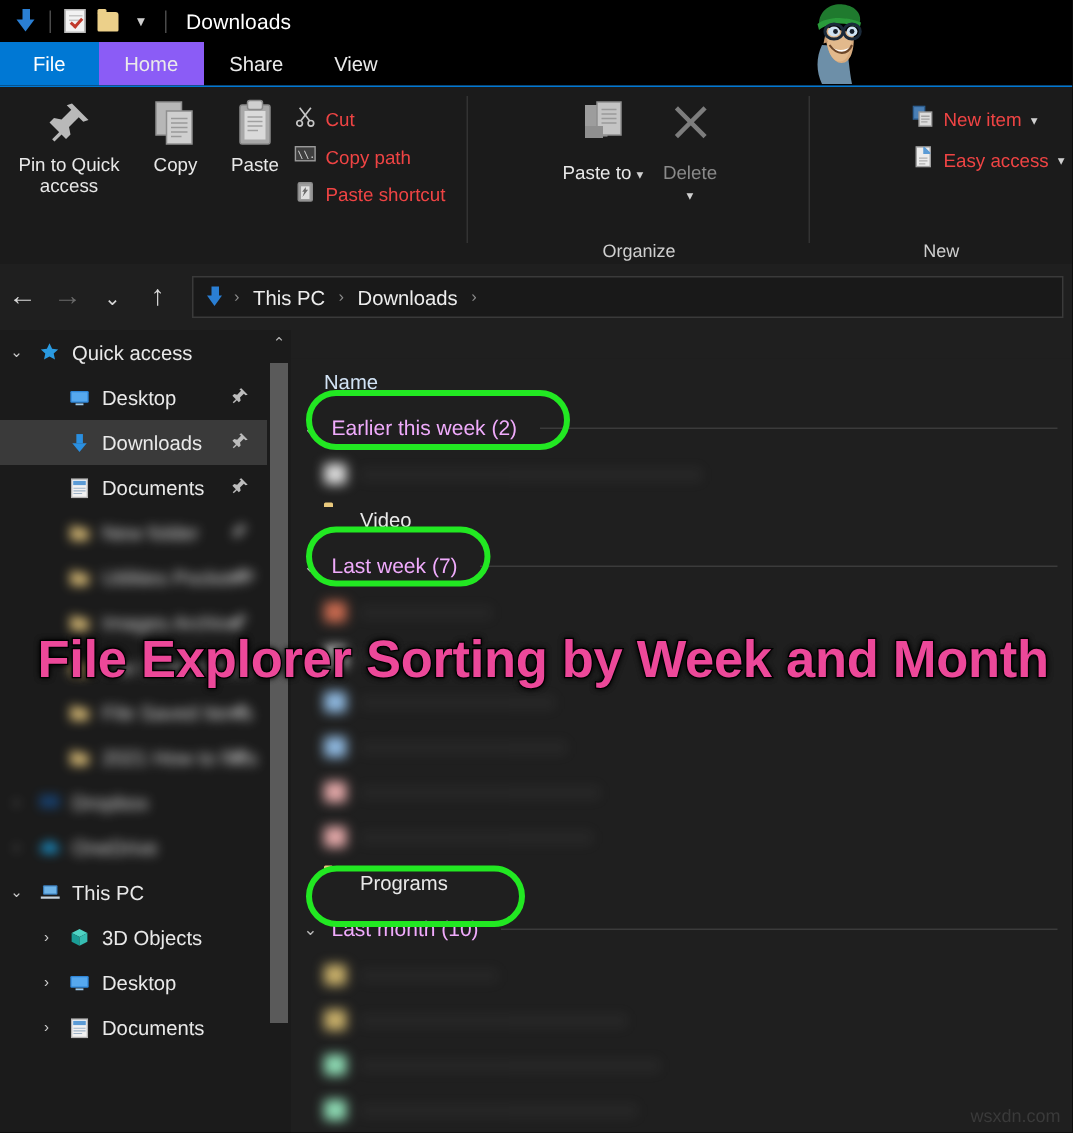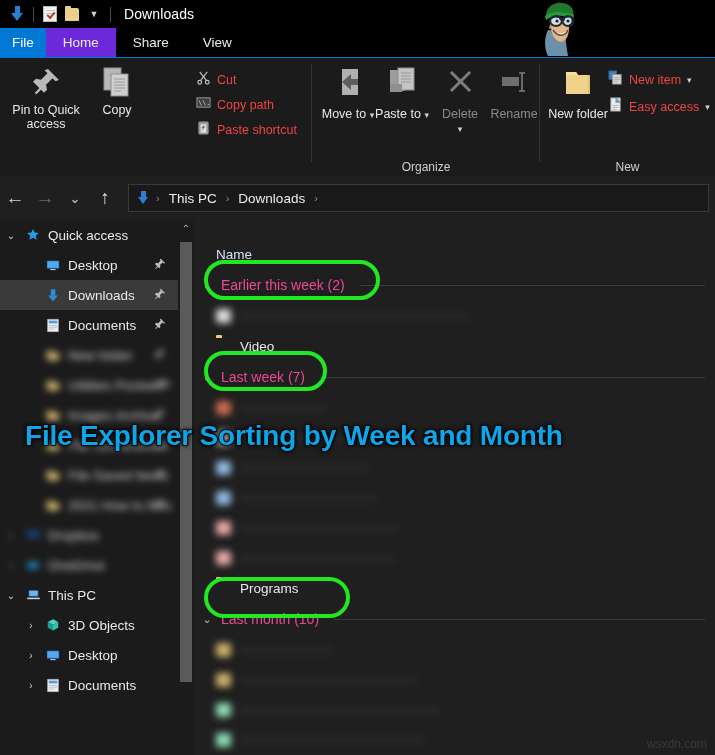--- a/index.html
+++ b/index.html
@@ -58,22 +58,22 @@
   
   .tabbar {
     position: absolute; left: 0; top: 28px; width: 715px; height: 29px;
     background: #000;
     display: flex; align-items: stretch;
   }
   .tab {
     display: flex; align-items: center; justify-content: center;
     color: #eaeaea; font-size: 13.5px; padding: 0 17px;
   }
-  .tab.file { background: #0078d4; color: #fff; padding: 0 12px; }
-  .tab.active { background: #6d28d9; }
+  .tab.file { background: #0078d4; color: #fff; padding: 0 22px; }
+  .tab.active { background: #8b5cf6; }
 
   
   .ribbon {
     position: absolute; left: 0; top: 57px; width: 715px; height: 119px;
     background: #1b1b1b;
     border-top: 1px solid #0078d4;
   }
   .rgroup { position: absolute; top: 0; height: 119px; }
   .rgroup .glabel {
     position: absolute; bottom: 3px; left: 0; width: 100%;
@@ -140,21 +140,21 @@
     position: absolute; left: 194px; top: 220px; width: 521px; height: 535px;
     background: #1f1f1f; overflow: hidden; margin-top: 19px;
   }
   .colhdr { height: 30px; display: flex; align-items: center; padding-left: 22px; }
   .colhdr .cname { color: #d2e3f5; font-size: 13.5px; }
   .grouphdr {
     position: relative; height: 32px; display: flex; align-items: center;
     padding-left: 6px; gap: 7px;
   }
   .grouphdr .gchev { color: #b8b8b8; font-size: 11px; width: 14px; text-align: center; }
-  .grouphdr .gtxt { color: #ec4899; font-size: 14px; white-space: nowrap; }
+  .grouphdr .gtxt { color: #f0abfc; font-size: 14px; white-space: nowrap; }
   .grouphdr .gline { flex: 1; height: 1px; background: #3b3b3b; margin-left: 8px; margin-right: 10px; }
   .filerow {
     height: 30px; display: flex; align-items: center; padding-left: 22px; gap: 9px;
   }
   .filerow .fname { color: #e9e9e9; font-size: 13.5px; }
   .fic { width: 15px; height: 16px; flex: 0 0 15px; }
   .folder-ic {
     width: 14px; height: 13px; background: #e9c97d; border-radius: 1px;
     position: relative; box-shadow: inset -2px 0 0 #d7b45f;
   }
@@ -169,21 +169,21 @@
 
   
   .callout {
     position: absolute; border: 4px solid #22e822; border-radius: 22px;
     pointer-events: none; z-index: 5;
   }
 
   
   .overlay-text {
     position: absolute; left: 25px; top: 420px; z-index: 7;
-    color: #0ea5e9; font-size: 28px; font-weight: bold;
+    color: #ec4899; font-size: 35px; font-weight: bold;
     letter-spacing: -0.2px; white-space: nowrap;
     -webkit-text-stroke: 1.6px #000;
     paint-order: stroke fill;
     text-shadow: 0 0 4px #000, 0 0 4px #000;
   }
 
   .watermark {
     position: absolute; right: 8px; bottom: 4px; z-index: 8;
     color: #3a3a3a; font-size: 12px;
   }
@@ -270,20 +270,36 @@
                 <line x1="15" y1="18" x2="26" y2="18"></line>
               <line x1="15" y1="21" x2="26" y2="21"></line>
                 <line x1="15" y1="24" x2="26" y2="24"></line>
               <line x1="15" y1="27" x2="22" y2="27"></line>
             </g>
           </svg>
         </span>
         <span class="lbl">Copy</span>
       </div>
 
+      <div class="bigbtn" style="left:138px;">
+        <span class="clip-ic">
+          <svg viewBox="0 0 36 36" width="36" height="36">
+            <rect x="8" y="6" width="20" height="26" rx="1.5" fill="#a8a8a8" stroke="#8a8a8a"></rect>
+            <rect x="11" y="10" width="14" height="19" fill="#dadada"></rect>
+            <rect x="13" y="3" width="10" height="6" rx="1.5" fill="#cfcfcf" stroke="#8a8a8a"></rect>
+            <g stroke="#a0a0a0" stroke-width="1">
+              <line x1="13" y1="14" x2="23" y2="14"></line>
+                <line x1="13" y1="17" x2="23" y2="17"></line>
+              <line x1="13" y1="20" x2="23" y2="20"></line>
+                <line x1="13" y1="23" x2="20" y2="23"></line>
+            </g>
+          </svg>
+        </span>
+        <span class="lbl">Paste</span>
+      </div>
 
       <div class="smallrow" style="left:196px; top:12px;">
         <span>
           <svg viewBox="0 0 16 16" width="15" height="15">
             <g stroke="#c6c6c6" stroke-width="1.2" fill="none">
               <line x1="4" y1="2" x2="11" y2="11"></line>
                 <line x1="12" y1="2" x2="5" y2="11"></line>
               <circle cx="4" cy="13" r="2"></circle>
                 <circle cx="12" cy="13" r="2"></circle>
             </g>
@@ -312,32 +328,20 @@
             <path d="M6 12 l4 -5 -1.6 0 0 -2 -2.6 3.4 1.5 0 z" fill="#6d6d6d"></path>
           </svg>
         </span>
         <span class="lbl">Paste shortcut</span>
       </div>
 
       <div class="divider"></div>
     </div>
 
     <div class="rgroup" style="left:312px; width:228px;">
-      <div class="bigbtn" style="left:4px;">
-        <span>
-          <svg viewBox="0 0 36 36" width="36" height="36">
-            <path d="M12 5 h16 v26 h-16 z" fill="#b0b0b0"></path>
-            <path d="M16 18 l9 -8 v5 h7 v6 h-7 v5 z" fill="#5e5e5e" transform="translate(-4,0)"></path>
-          </svg>
-        </span>
-        <span class="lbl">
-          <span>Move to</span>
-          <span class="caret-dn">▾</span>
-        </span>
-      </div>
 
       <div class="bigbtn" style="left:58px;">
         <span>
           <svg viewBox="0 0 36 36" width="36" height="36">
             <rect x="6" y="6" width="15" height="21" fill="#9d9d9d"></rect>
             <rect x="14" y="4" width="16" height="22" fill="#c4c4c4" stroke="#8f8f8f"></rect>
             <g stroke="#9a9a9a" stroke-width="1">
               <line x1="17" y1="9" x2="27" y2="9"></line>
                 <line x1="17" y1="12" x2="27" y2="12"></line>
               <line x1="17" y1="15" x2="27" y2="15"></line>
@@ -360,48 +364,26 @@
                 <line x1="27" y1="9" x2="10" y2="26"></line>
             </g>
           </svg>
         </span>
         <span class="lbl">
           <span>Delete</span><br>
           <span class="caret-dn">▾</span>
         </span>
       </div>
 
-      <div class="bigbtn dim" style="left:170px;">
-        <span>
-          <svg viewBox="0 0 36 36" width="36" height="36">
-            <rect x="6" y="13" width="17" height="9" fill="#6e6e6e"></rect>
-            <g stroke="#7d7d7d" stroke-width="1.6" fill="none">
-              <line x1="26" y1="9" x2="26" y2="27"></line>
-              <path d="M23 9 h6 M23 27 h6"></path>
-            </g>
-          </svg>
-        </span>
-        <span class="lbl">Rename</span>
-      </div>
 
       <div class="glabel">Organize</div>
       <div class="divider"></div>
     </div>
 
     <div class="rgroup" style="left:540px; width:175px;">
-      <div class="bigbtn" style="left:6px;">
-        <span>
-          <svg viewBox="0 0 36 36" width="36" height="36">
-            <path d="M6 8 h10 l2 3 h12 v19 h-24 z" fill="#f0d28a"></path>
-            <path d="M6 8 h10 l2 3 h-12 z" fill="#f6dda2"></path>
-            <path d="M28 11 v19 h2 v-19 z" fill="#e3c071"></path>
-          </svg>
-        </span>
-        <span class="lbl">New folder</span>
-      </div>
 
       <div class="smallrow" style="left:68px; top:12px;">
         <span>
           <svg viewBox="0 0 16 16" width="15" height="15">
             <rect x="1" y="1" width="8" height="9" fill="#4a7fb5" stroke="#2e5e8f"></rect>
             <rect x="5" y="5" width="9" height="10" fill="#dcdcdc" stroke="#9b9b9b"></rect>
             <g stroke="#a3a3a3" stroke-width="0.9">
                 <line x1="6.5" y1="8" x2="12.5" y2="8"></line>
                 <line x1="6.5" y1="10" x2="12.5" y2="10"></line>
                 <line x1="6.5" y1="12" x2="11" y2="12"></line>

